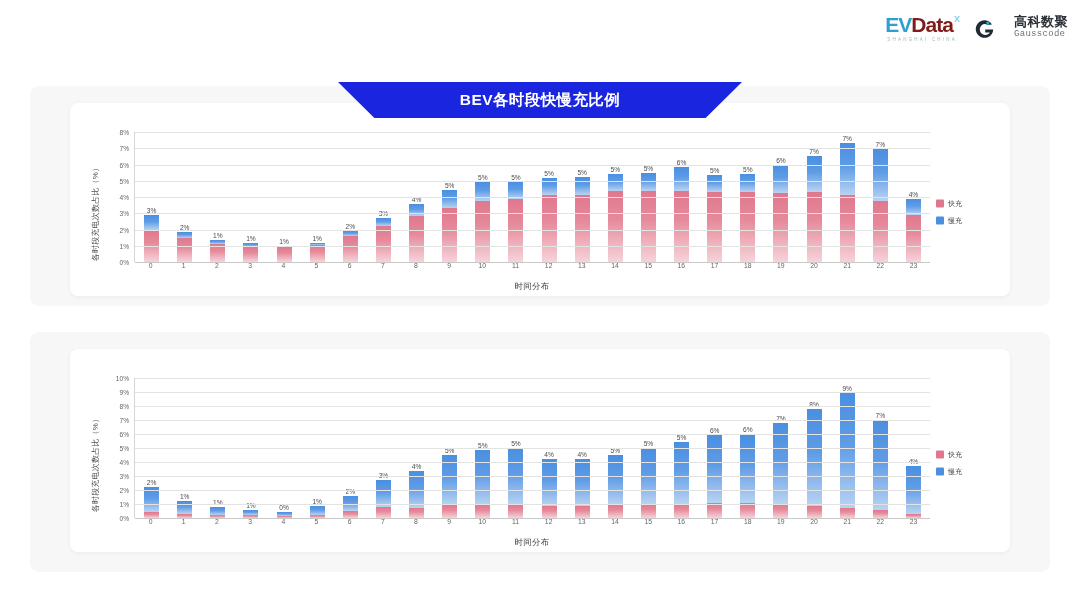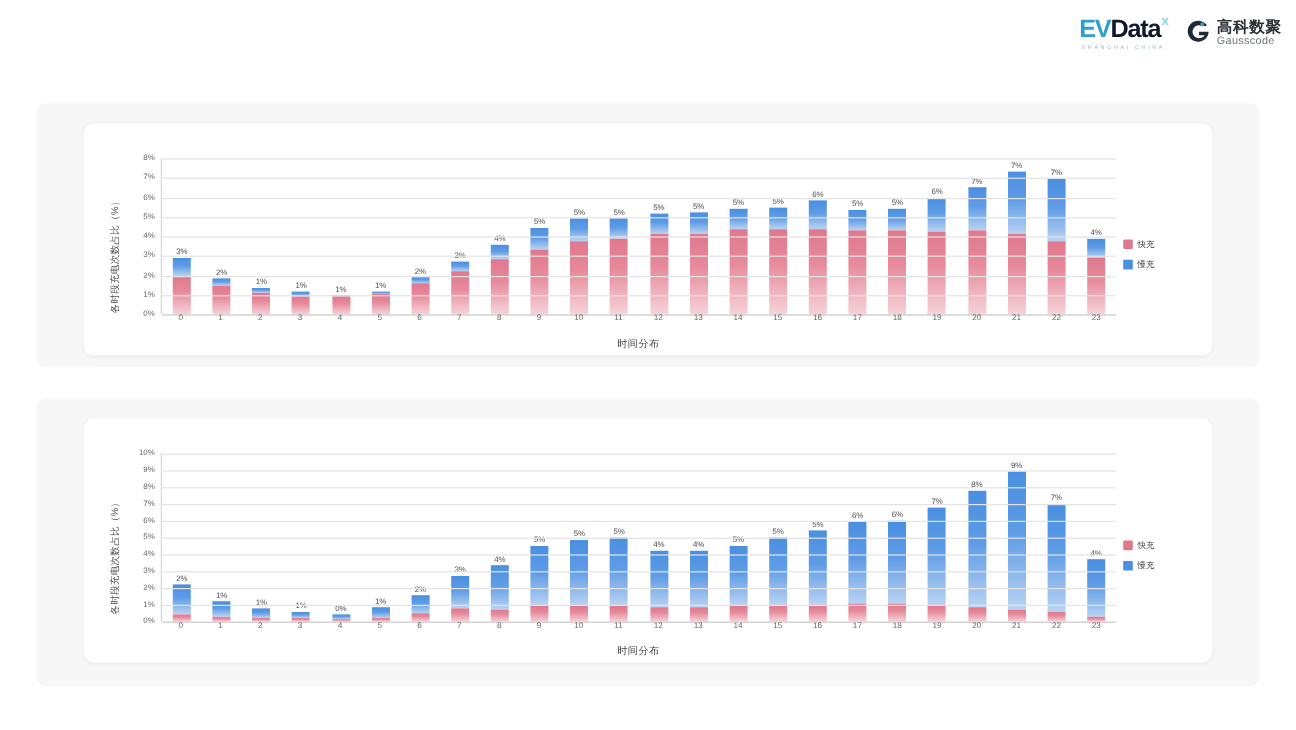--- a/index.html
+++ b/index.html
@@ -16,27 +16,27 @@
     position:absolute; top:14px; right:12px;
     display:flex; align-items:center; gap:14px;
   }
   .logo-evdata{ display:flex; flex-direction:column; align-items:flex-start; }
   .logo-evdata-row{ display:flex; align-items:flex-start; }
   .ev-mark{
     font-size:21px; font-weight:bold; letter-spacing:-1px;
     color:#2f9fd0; line-height:1;
     font-family:"Liberation Sans", sans-serif;
   }
-  .ev-mark .dark{ color:#0f172a; }
+  .ev-mark .dark{ color:#7f1d1d; }
   .ev-x{ color:#8fd3ea; font-size:11px; font-weight:bold; margin-left:1px; margin-top:-2px;}
   .logo-sub{
     font-size:4.5px; letter-spacing:2.2px; color:#9fb6c4;
     margin-top:2px; margin-left:2px;
   }
-  .logo-gauss{ display:flex; align-items:flex-start; gap:5px; }
+  .logo-gauss{ display:flex; align-items:flex-end; gap:19px;font-family:Liberation Mono, monospace; }
   .gauss-icon{ width:21px; height:21px; position:relative; }
   .gauss-text{ display:flex; flex-direction:column; line-height:1.05; }
   .gauss-cn{ font-size:13px; font-weight:bold; color:#2b2f36; letter-spacing:0.5px;}
   .gauss-en{ font-size:9px; color:#6d737c; letter-spacing:0.3px;}
 
   
   .panel{
     position:absolute;
     background:#f7f7f8;
     border-radius:9px;
@@ -175,20 +175,21 @@
       </span>
       <span class="gauss-text">
         <span class="gauss-cn">高科数聚</span>
         <span class="gauss-en">Gausscode</span>
       </span>
     </div>
   </div>
 
   <div class="panel panel-bev"></div>
   <div class="card card-bev"></div>
+  <div class="banner banner-bev">BEV各时段快慢充比例</div>
 
   <div class="chart chart-bev" id="chart-bev">
     <div class="ylabel">
         <span>各时段充电次数占比（%）</span>
       </div>
     <div class="plotwrap">
       <div class="yaxis">
           <div class="ytick" style="top: 100%;">0%</div>
           <div class="ytick" style="top: 87.5%;">1%</div>
           <div class="ytick" style="top: 75%;">2%</div>

